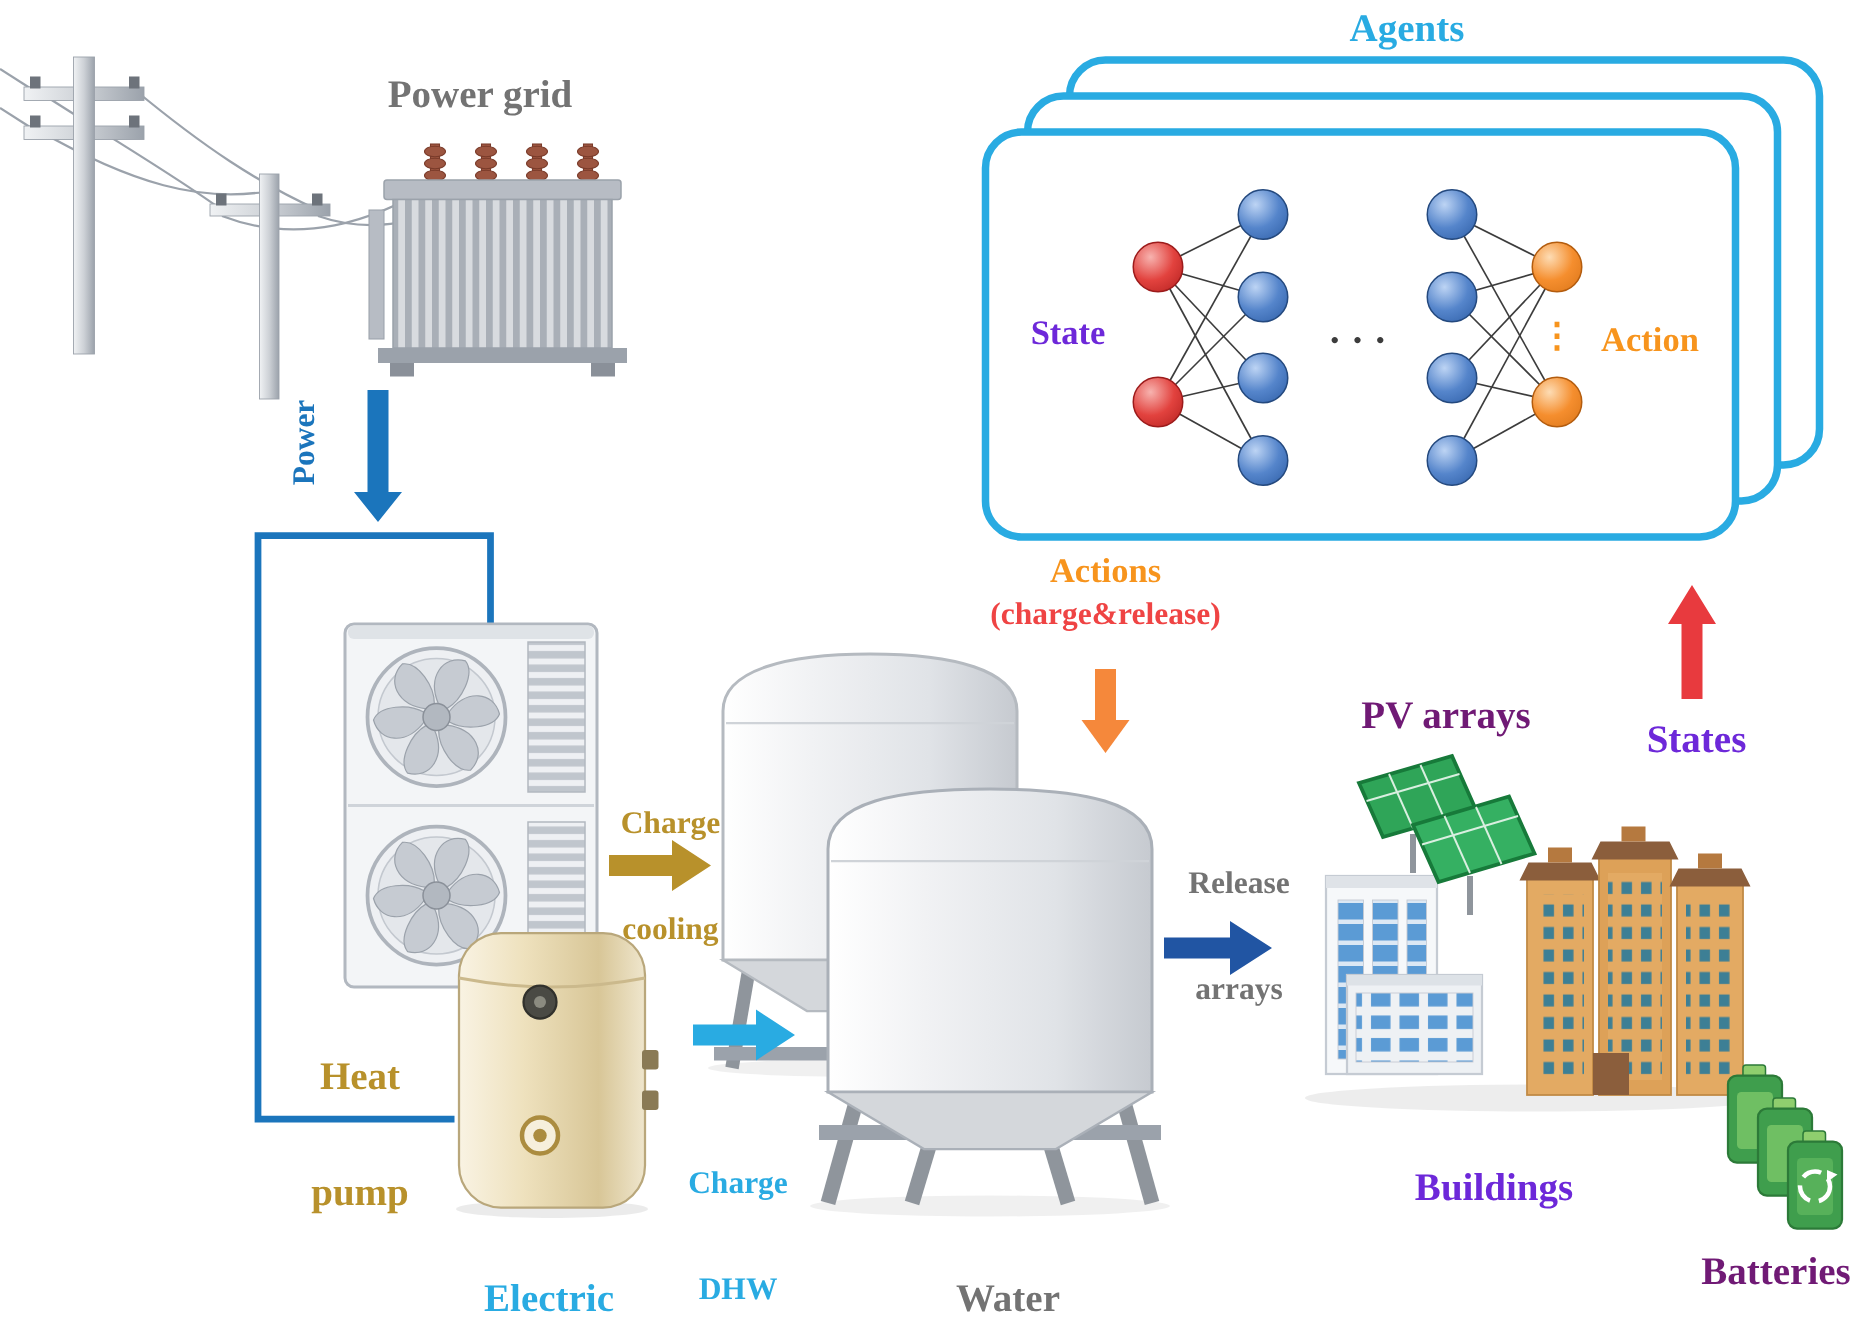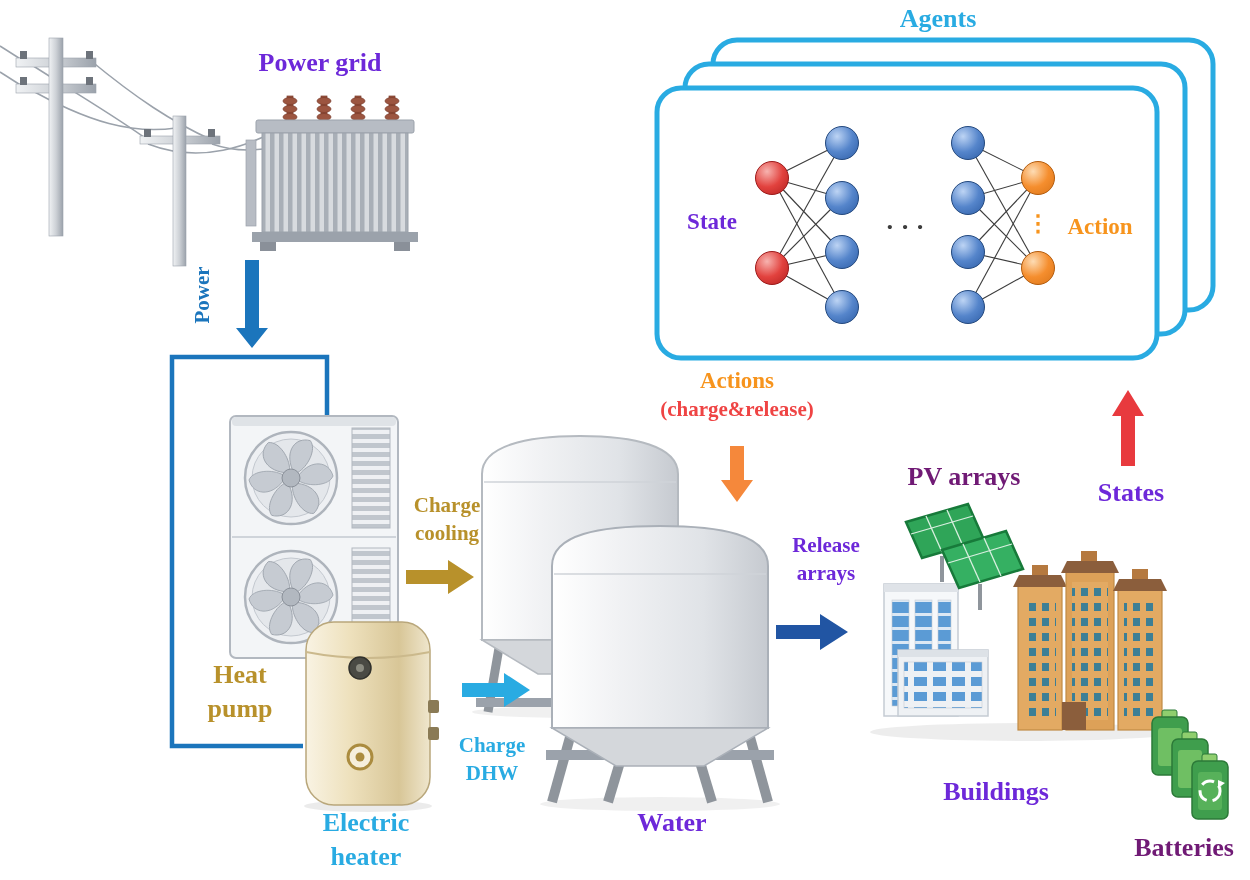--- a/index.html
+++ b/index.html
@@ -3,25 +3,25 @@
 <meta charset="utf-8">
 <style>
   * { margin:0; padding:0; box-sizing:border-box; }
   html,body { width:1250px; height:880px; background:#ffffff; overflow:hidden; }
   .stage { position:relative; width:1076px; height:880px; background:#ffffff;
            font-family:"Liberation Serif", serif; }
   .canvas { position:absolute; left:0; top:0; z-index:1; }
   .lbl { position:absolute; font-weight:bold; text-align:center;
          transform:translateX(-50%); line-height:1.32; white-space:nowrap; z-index:2; }
   .vert { transform:translate(-50%,-50%) rotate(-90deg); }
-  .ln { display:block; }
+  .ln { display:block;margin-top:43px; }
   .s26 { font-size:26px; }
   .s23 { font-size:23px; }
   .s21 { font-size:21px; }
-  .c-dkblue { color:#6d28d9; }
+  .c-dkblue { color:#737373; }
   .c-blue   { color:#1B75BC; }
   .c-gold   { color:#B8912B; }
   .c-cyan   { color:#29ABE2; }
   .c-orange { color:#F7941D; }
   .c-red    { color:#6d28d9;text-align:center; }
   .c-green  { color:#701a75; }
   .c-gray   { color:#ef4444; }
   .c-dark   { color:#3c3c3c; }
 </style>
 </head>

